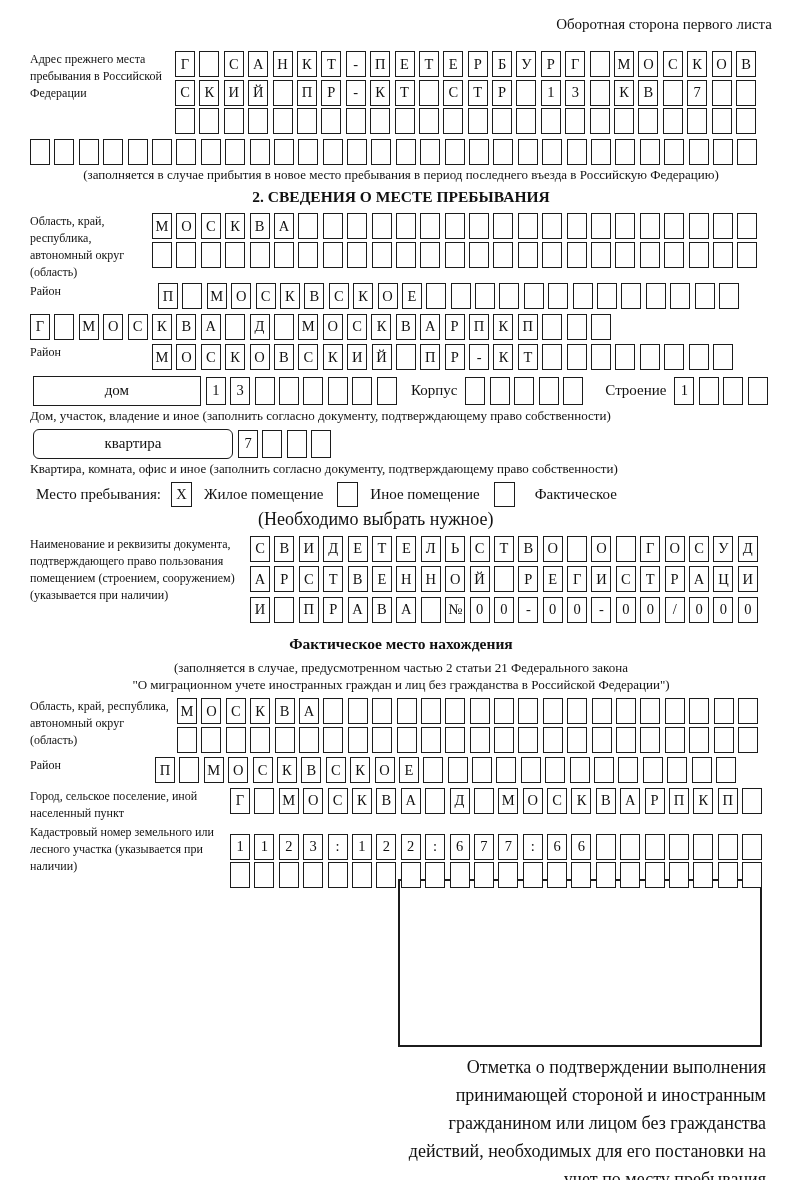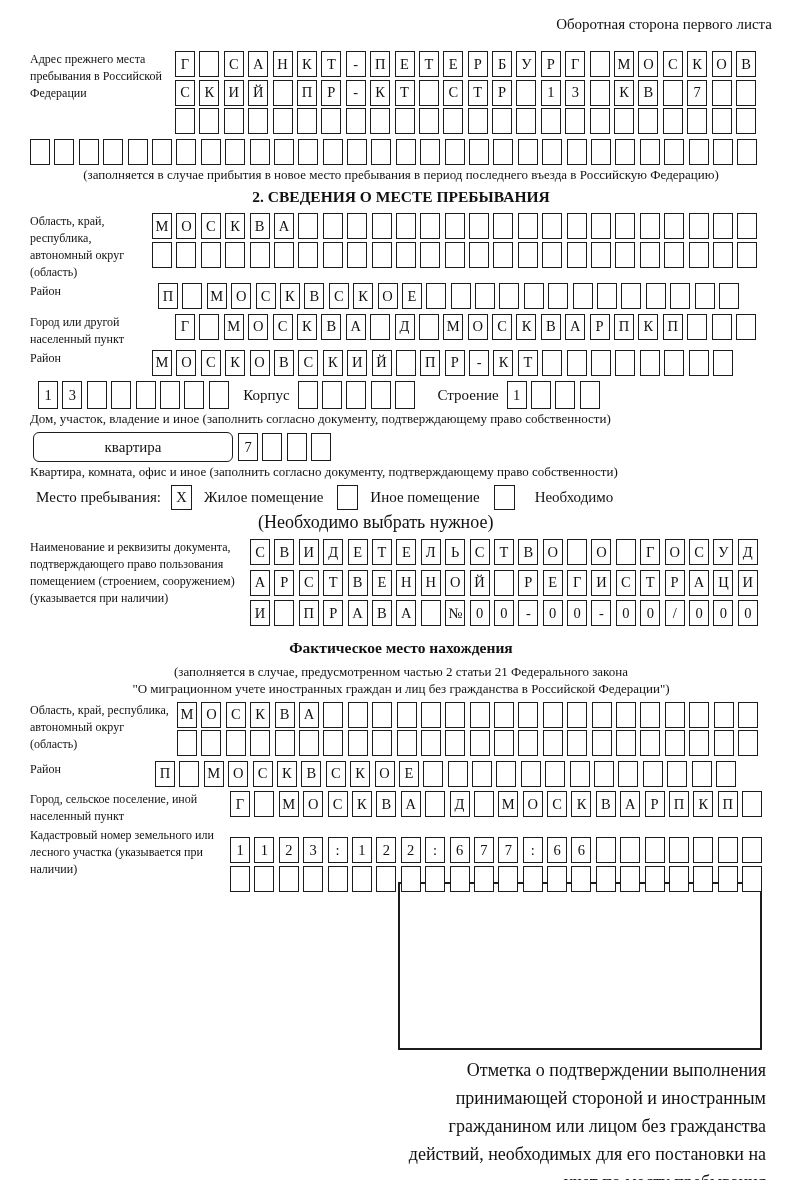--- a/index.html
+++ b/index.html
@@ -258,21 +258,20 @@
         <span class="cell"></span>
         <span class="cell"></span>
         <span class="cell"></span>
         <span class="cell"></span>
         <span class="cell"></span>
       </div>
   </div>
 </div>
 
 <div class="field">
-  <div class="flabel w-city2">Город или другой населенный пункт</div>
   <div class="frows">
     <div class="cellrow">
         <span class="cell">Г</span>
         <span class="cell"></span>
         <span class="cell">М</span>
         <span class="cell">О</span>
         <span class="cell">С</span>
         <span class="cell">К</span>
         <span class="cell">В</span>
         <span class="cell">А</span>
@@ -322,20 +321,21 @@
         <span class="cell"></span>
         <span class="cell"></span>
         <span class="cell"></span>
         <span class="cell"></span>
         <span class="cell"></span>
       </div>
   </div>
 </div>
 
 <div class="house-row">
+  <div class="wide-box" style="width:170px;">дом</div>
   <div class="cellrow" style="margin:0 0 0 5px;">
       <span class="cell">1</span>
       <span class="cell">3</span>
       <span class="cell"></span>
       <span class="cell"></span>
       <span class="cell"></span>
       <span class="cell"></span>
       <span class="cell"></span>
       <span class="cell"></span>
     </div>
@@ -368,21 +368,21 @@
 </div>
 <div class="caption">Квартира, комната, офис и иное (заполнить согласно документу, подтверждающему право собственности)</div>
 
 <div class="stay-row">
   <span>Место пребывания:</span>
   <span class="checkbox stay-gap1">X</span>
   <span class="stay-txt">Жилое помещение</span>
   <span class="checkbox"></span>
   <span class="stay-txt">Иное помещение</span>
   <span class="checkbox"></span>
-  <span class="stay-txt" style="margin-left:20px;">Необходимо</span>
+  <span class="stay-txt" style="margin-left:20px;">Фактическое</span>
 </div>
 <div class="stay-note">(Необходимо выбрать нужное)</div>
 
 <div class="field">
   <div class="flabel w-doc">Наименование и реквизиты документа, подтверждающего право пользования помещением (строением, сооружением) (указывается при наличии)</div>
   <div class="frows doc-rows">
     <div class="cellrow">
         <span class="cell">С</span>
         <span class="cell">В</span>
         <span class="cell">И</span>

